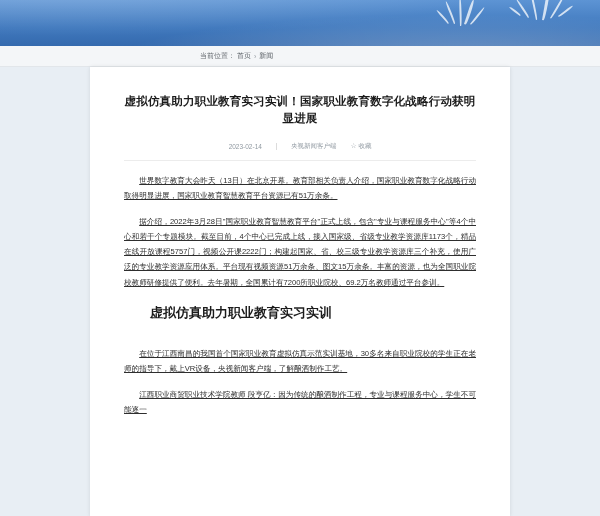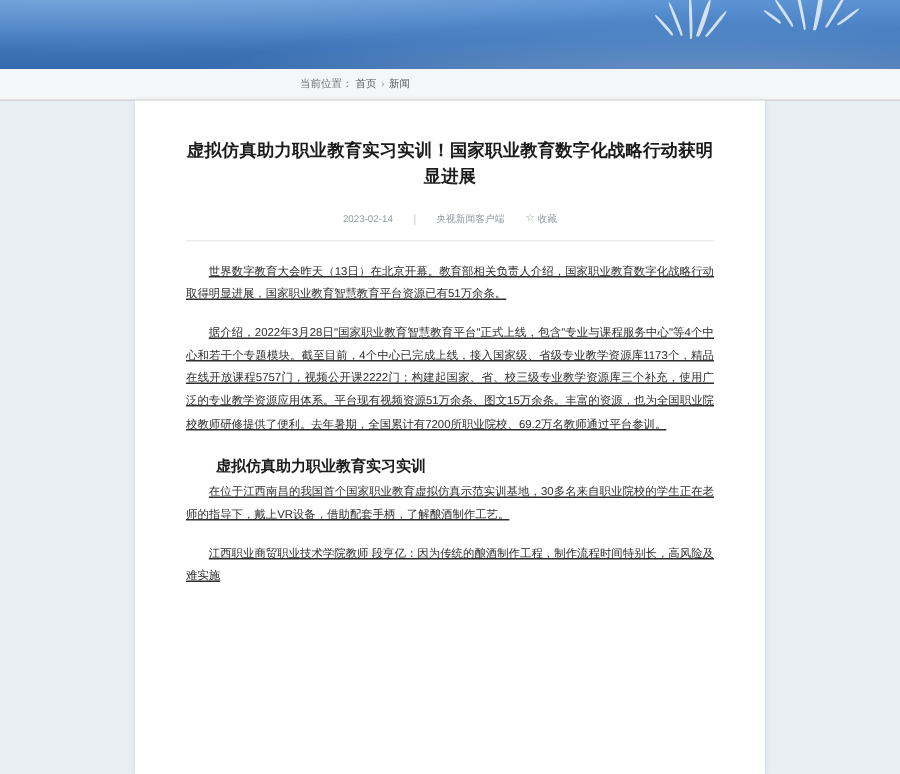--- a/index.html
+++ b/index.html
@@ -128,25 +128,25 @@
   p.para {
     font-size: 7.6px;
     line-height: 2.0;
     color: #2e2e2e;
     text-indent: 2em;
     margin: 0 0 11px 0;
     text-align: justify;
     text-decoration: underline;
   }
   h2.subhead {
-    font-size: 10px;
+    font-size: 13px;
     font-weight: bold;
     color: #1b1b1b;
     text-indent: 2em;
-    margin: 14px 0 2px 0;
+    margin: 14px 0 24px 0;
   }
   .cut {
     position: absolute;
     left: 0; right: 0; bottom: 0;
     height: 10px;
     background: linear-gradient(180deg, rgba(255,255,255,0) 0%, #ffffff 85%);
   }
 </style>
 </head>
 <body>
@@ -192,20 +192,20 @@
           <span class="star">☆</span>
           <span>收藏</span>
         </span>
       </div>
 
       <p class="para">世界数字教育大会昨天（13日）在北京开幕。教育部相关负责人介绍，国家职业教育数字化战略行动取得明显进展，国家职业教育智慧教育平台资源已有51万余条。</p>
       <p class="para">据介绍，2022年3月28日"国家职业教育智慧教育平台"正式上线，包含"专业与课程服务中心"等4个中心和若干个专题模块。截至目前，4个中心已完成上线，接入国家级、省级专业教学资源库1173个，精品在线开放课程5757门，视频公开课2222门；构建起国家、省、校三级专业教学资源库三个补充，使用广泛的专业教学资源应用体系。平台现有视频资源51万余条、图文15万余条。丰富的资源，也为全国职业院校教师研修提供了便利。去年暑期，全国累计有7200所职业院校、69.2万名教师通过平台参训。</p>
 
       <h2 class="subhead">虚拟仿真助力职业教育实习实训</h2>
 
-      <p class="para">在位于江西南昌的我国首个国家职业教育虚拟仿真示范实训基地，30多名来自职业院校的学生正在老师的指导下，戴上VR设备，借助配套手柄，了解酿酒制作工艺。</p>
-      <p class="para">江西职业商贸职业技术学院教师 段亨亿：因为传统的酿酒制作工程，制作流程时间特别长，高风险及难实施</p>
+      <p class="para">在位于江西南昌的我国首个国家职业教育虚拟仿真示范实训基地，30多名来自职业院校的学生正在老师的指导下，戴上VR设备，央视新闻客户端，了解酿酒制作工艺。</p>
+      <p class="para">江西职业商贸职业技术学院教师 段亨亿：因为传统的酿酒制作工程，专业与课程服务中心，学生不可能逐一</p>
 
       <div class="cut"></div>
     </div>
   </div>
 
 </div>
 
 </body></html>

